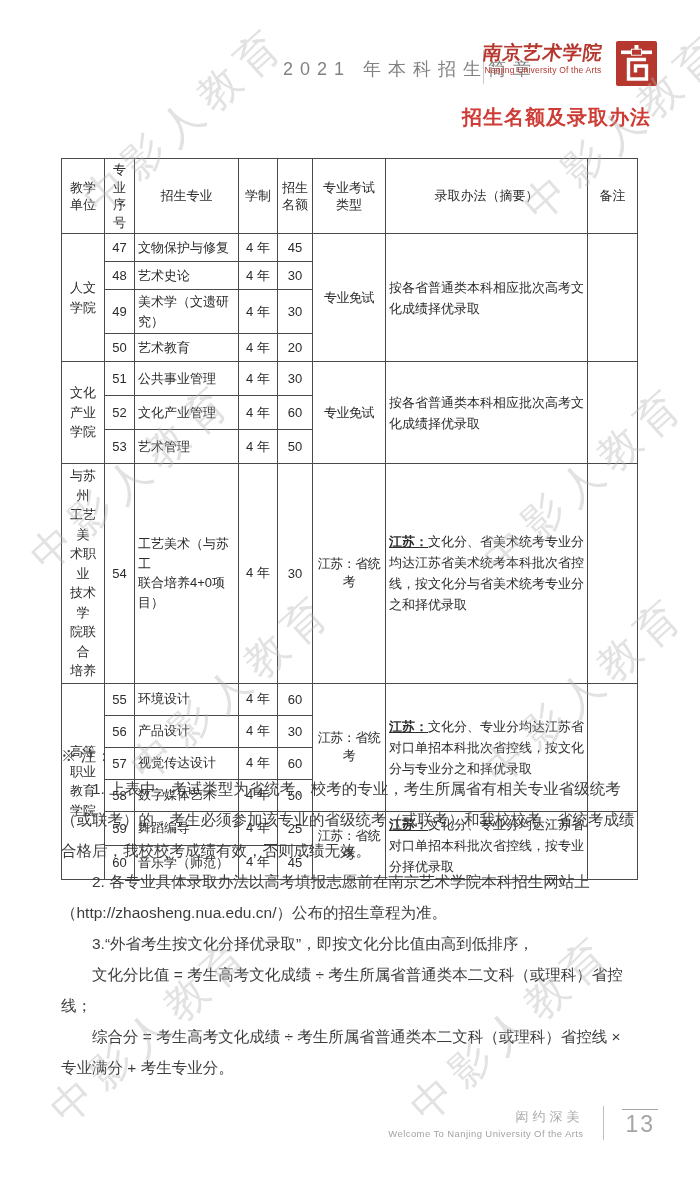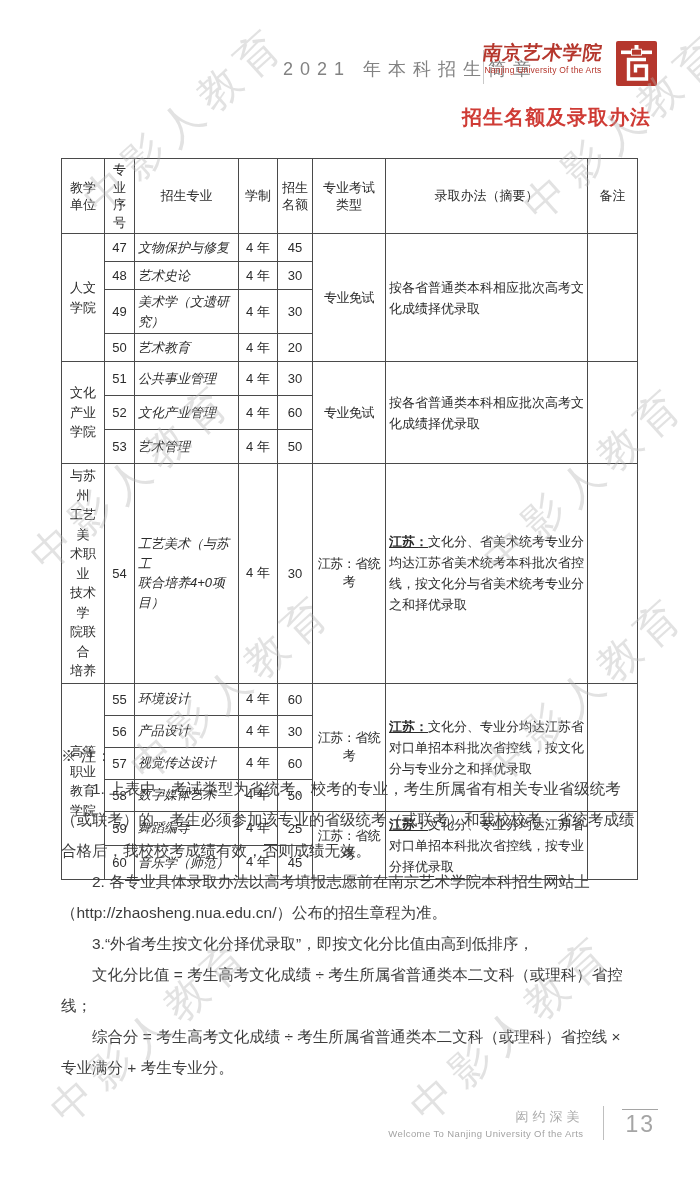--- a/index.html
+++ b/index.html
@@ -43,21 +43,21 @@
     border-collapse:collapse;table-layout:fixed;z-index:2;
   }
   table.quota th,table.quota td{
     border:1px solid #4a4a4a;font-weight:normal;
     font-size:13px;color:#2b2b2b;padding:2px 3px;vertical-align:middle;
     overflow:hidden;
   }
   table.quota th{white-space:pre-line;text-align:center;line-height:1.35;}
   td.c{text-align:center;}
   td.unit{white-space:pre-line;text-align:center;line-height:1.5;padding:2px 1px;}
-  td.major{text-align:left;padding-left:7px;white-space:pre-line;line-height:1.5;font-style:italic;}
+  td.major{text-align:left;padding-left:7px;white-space:pre-line;line-height:1.5;}
   td.exam{text-align:center;font-size:12.5px;letter-spacing:-0.5px;padding:2px 1px;}
   td.adm{text-align:left;padding:4px 8px;line-height:1.62;font-size:13px;}
   td.adm .bold{font-weight:bold;text-decoration:underline;}
   tr.h-hdr{height:33px;} tr.h-a{height:28px;} tr.h-b{height:34px;}
   tr.h-c{height:118px;} tr.h-d{height:32px;} tr.h-e{height:29px;}
   
   .notes{
     position:absolute;left:61px;top:740px;width:578px;z-index:2;
     font-size:15.5px;color:#3c3c3c;line-height:31px;
   }

